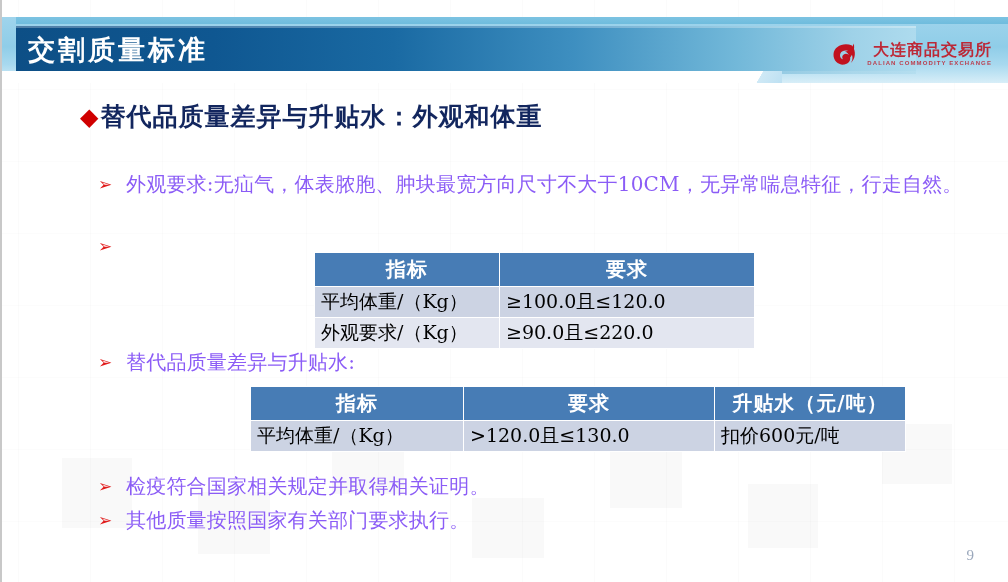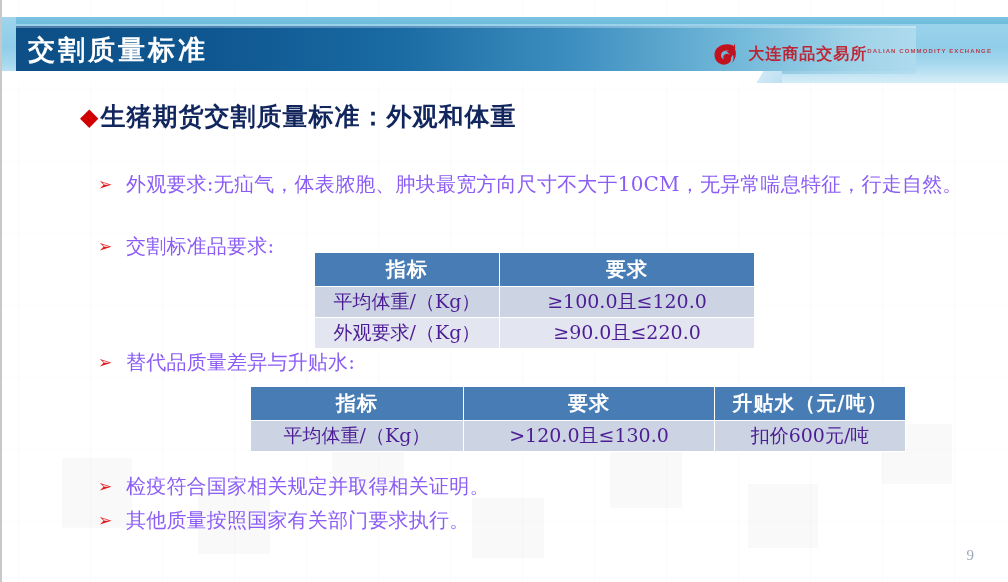--- a/index.html
+++ b/index.html
@@ -121,22 +121,23 @@
     align-items: center;
     gap: 8px;
   }
   #logo-mark {
     width: 30px;
     height: 30px;
     flex: 0 0 auto;
   }
   #logo-text {
     display: flex;
-    flex-direction: row;
+    flex-direction: column;
     line-height: 1;
+    align-items: flex-end;
   }
   #logo-cn {
     color: #c1121f;
     font-size: 16px;
     font-weight: bold;
     letter-spacing: 1px;
     font-family: "DejaVu Serif", "Liberation Serif", serif;
     opacity: 0.88;
   }
   #logo-en {
@@ -216,23 +217,22 @@
     font-size: 20px;
     font-weight: bold;
     letter-spacing: 1px;
     padding: 3px 6px;
     text-align: center;
     border: 1px solid #ffffff;
     white-space: nowrap;
   }
   .ppt-table td {
     font-size: 19px;
-    color: #4c1d95;
+    color: #000000;
     padding: 2px 6px;
-    text-align: center;
     border: 1px solid #ffffff;
     white-space: nowrap;
   }
   .ppt-table tr.row-a td { background: #ccd3e3; }
   .ppt-table tr.row-b td { background: #e3e6f0; }
 
   #table-1 { left: 312px; top: 166px; }
   #table-1 th.c0, #table-1 td.c0 { width: 172px; }
   #table-1 th.c1, #table-1 td.c1 { width: 242px; }
 
@@ -289,31 +289,30 @@
     </div>
 
     <div id="header-band-notch"></div>
     <div id="header-band-notch2"></div>
   </div>
 
   <div id="content">
 
     <div id="heading">
       <span id="heading-diamond">◆</span>
-      <span id="heading-text">生猪期货交割质量标准：外观和体重</span>
+      <span id="heading-text">替代品质量差异与升贴水：外观和体重</span>
     </div>
 
     <div class="bullet" id="bullet-1">
       <span class="bullet-mark">➢</span>
       <span class="bullet-text">外观要求:无疝气，体表脓胞、肿块最宽方向尺寸不大于10CM，无异常喘息特征，行走自然。</span>
     </div>
 
     <div class="bullet" id="bullet-2">
       <span class="bullet-mark">➢</span>
-      <span class="bullet-text">交割标准品要求:</span>
     </div>
 
     <table class="ppt-table" id="table-1">
       <thead>
         <tr>
           <th class="c0">指标</th>
           <th class="c1">要求</th>
         </tr>
       </thead>
       <tbody>

